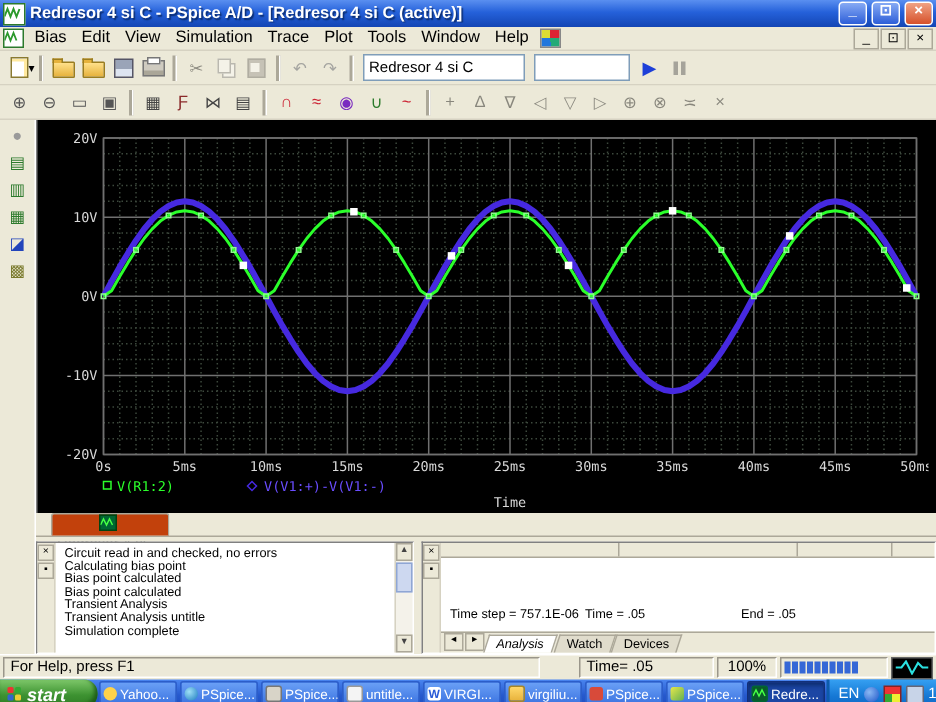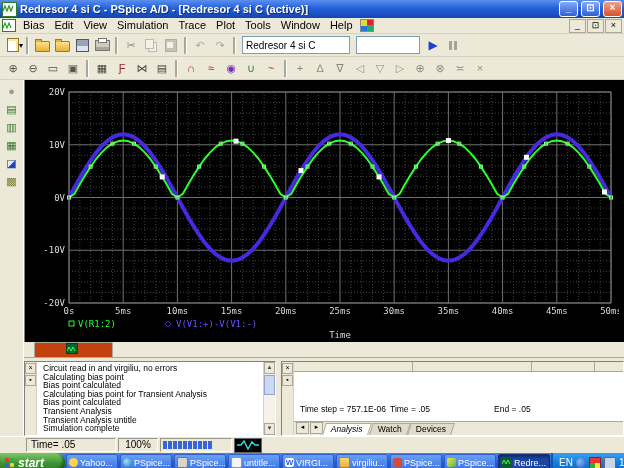--- a/index.html
+++ b/index.html
@@ -391,24 +391,23 @@
         </div>
         <div class="dock-gap"></div>
 
         <div class="dock-row">
           <div class="pane output-pane">
             <div class="pane-strip">
               <span class="strip-btn">×</span>
               <span class="strip-btn">▪</span>
             </div>
             <div class="msg-area">
-                <span class="msg-line">Circuit read in and virgiliu, no errors</span>
+                <span class="msg-line">Circuit read in and checked, no errors</span>
                 <span class="msg-line">Calculating bias point</span>
                 <span class="msg-line">Bias point calculated</span>
-                <span class="msg-line">Calculating bias point for Transient Analysis</span>
                 <span class="msg-line">Bias point calculated</span>
                 <span class="msg-line">Transient Analysis</span>
                 <span class="msg-line">Transient Analysis untitle</span>
                 <span class="msg-line">Simulation complete</span>
               </div>
             <div class="vscroll">
               <span class="scroll-arrow">▲</span>
               <span class="scroll-thumb"></span>
               <span class="scroll-track"></span>
               <span class="scroll-arrow">▼</span>
@@ -443,20 +442,21 @@
                   <span class="an-tab"><span>Devices</span></span>
                 </div>
               </div>
             </div>
           </div>
         </div>
       </div>
     </div>
 
     <div class="statusbar">
+      <span class="sb-field sb-help">For Help, press F1</span>
       <span class="sb-field sb-time">Time= .05</span>
       <span class="sb-field sb-zoom">100%</span>
       <span class="sb-field sb-progress">
         <i class="pb"></i>
           <i class="pb"></i>
           <i class="pb"></i>
           <i class="pb"></i>
           <i class="pb"></i>
         <i class="pb"></i>
           <i class="pb"></i>

